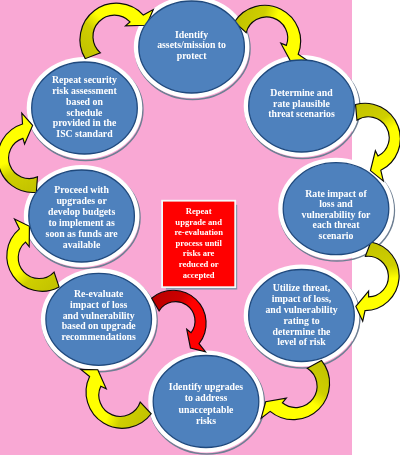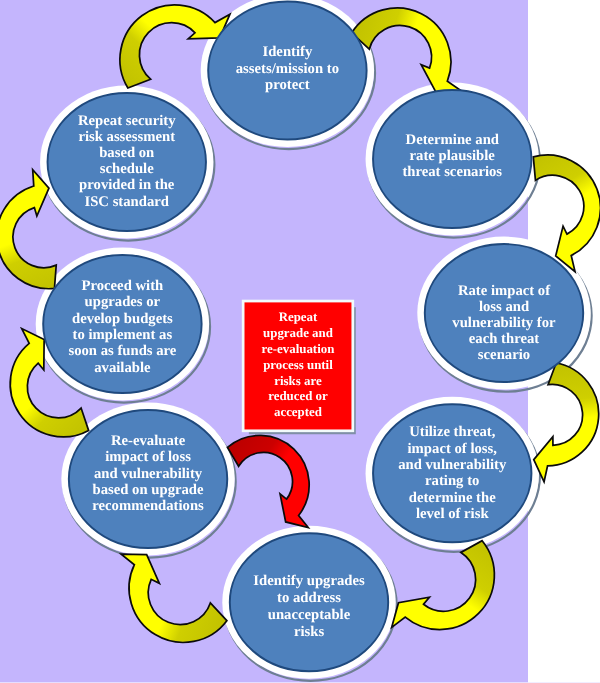--- a/index.html
+++ b/index.html
@@ -1,17 +1,17 @@
 <!DOCTYPE html>
 <html><head>
 <meta charset="utf-8">
 <style>
   html,body{margin:0;padding:0;background:#ffffff;}
   body{width:400px;height:455px;overflow:hidden;font-family:"Liberation Serif",serif;}
-  #stage{position:relative;width:352px;height:455px;background:#c4b5fd;}
+  #stage{position:relative;width:352px;height:455px;background:#f9a8d4;}
   svg{display:block;}
   .halo{fill:#ffffff;stroke:none;}
   .circ{fill:#4E81BD;stroke:#1F497D;stroke-width:1.3;}
   .steptext{font-family:"Liberation Serif",serif;font-weight:bold;font-size:9.8px;fill:#ffffff;text-anchor:middle;}
   .notetext{font-family:"Liberation Serif",serif;font-weight:bold;font-size:8.6px;fill:#ffffff;text-anchor:middle;}
 </style>
 </head>
 <body>
 
 <div id="stage">

